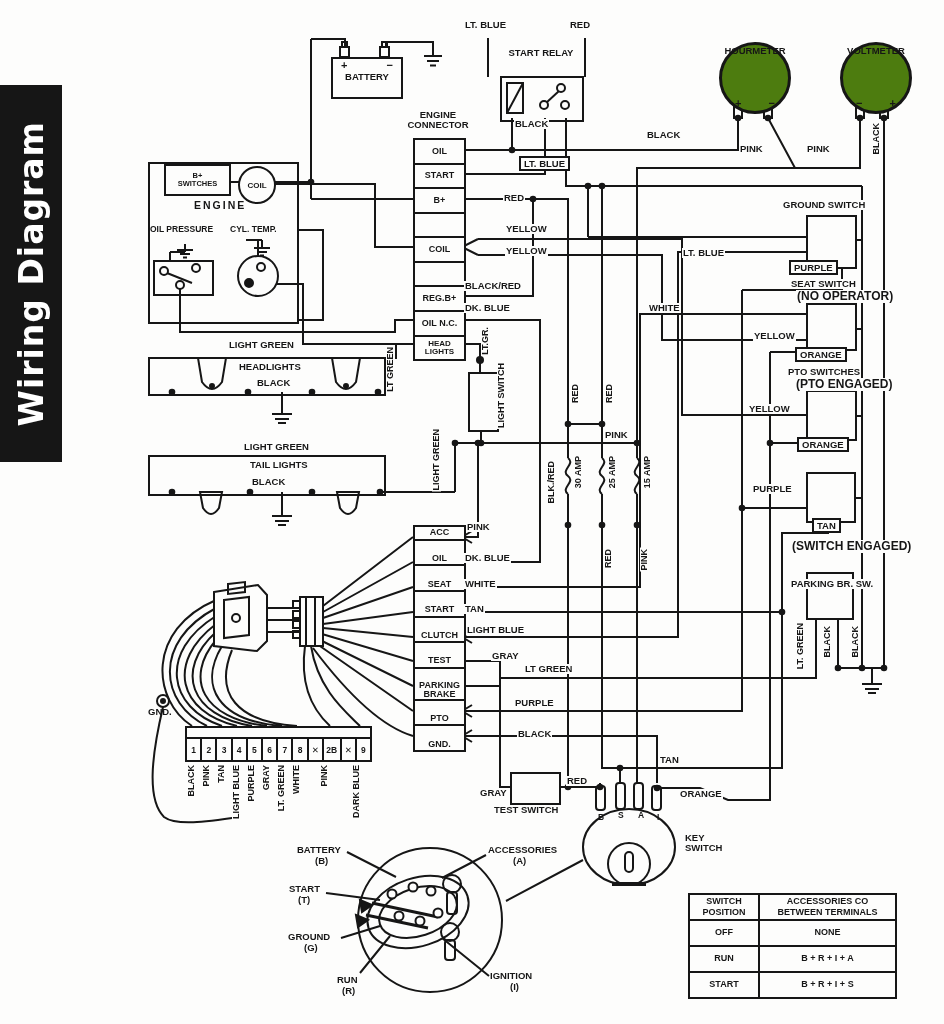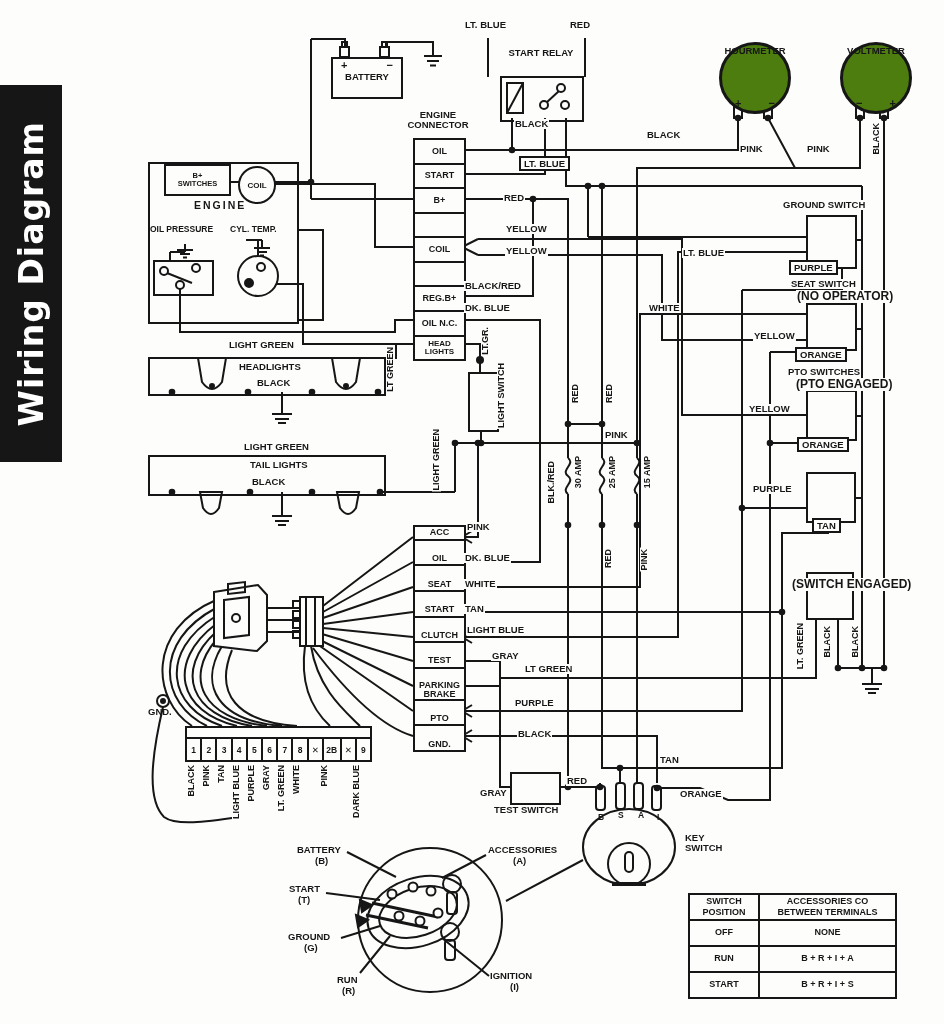--- a/index.html
+++ b/index.html
@@ -348,21 +348,21 @@
   <div class="lab sm" style="left:795px;top:378px;">(PTO ENGAGED)</div>
   <div class="box" style="left:806px;top:390px;width:47px;height:47px;background:#fdfdfc;z-index:2;"></div>
   <div class="lab" style="left:748px;top:404px;">YELLOW</div>
   <div class="blab" style="left:797px;top:437px;">ORANGE</div>
 
   <div class="box" style="left:806px;top:472px;width:46px;height:47px;background:#fdfdfc;z-index:2;"></div>
   <div class="lab" style="left:752px;top:484px;">PURPLE</div>
   <div class="blab" style="left:812px;top:518px;">TAN</div>
 
   <div class="lab" style="left:790px;top:541px;margin-top:38px;">PARKING BR. SW.</div>
-  <div class="lab sm" style="left:791px;top:578px;">(SWITCH ENGAGED)</div>
+  <div class="lab sm" style="left:791px;top:540px;">(SWITCH ENGAGED)</div>
   <div class="box" style="left:806px;top:572px;width:44px;height:44px;background:#fdfdfc;z-index:2;"></div>
   <div class="vlab" style="left:796px;top:622px;">LT. GREEN</div>
   <div class="vlab" style="left:823px;top:625px;">BLACK</div>
   <div class="vlab" style="left:851px;top:625px;">BLACK</div>
 
   <div class="box" style="left:510px;top:772px;width:47px;height:29px;background:#fdfdfc;z-index:2;"></div>
   <div class="lab" style="left:479px;top:788px;">GRAY</div>
   <div class="lab" style="left:566px;top:776px;">RED</div>
   <div class="lab" style="left:493px;top:805px;">TEST SWITCH</div>
 

